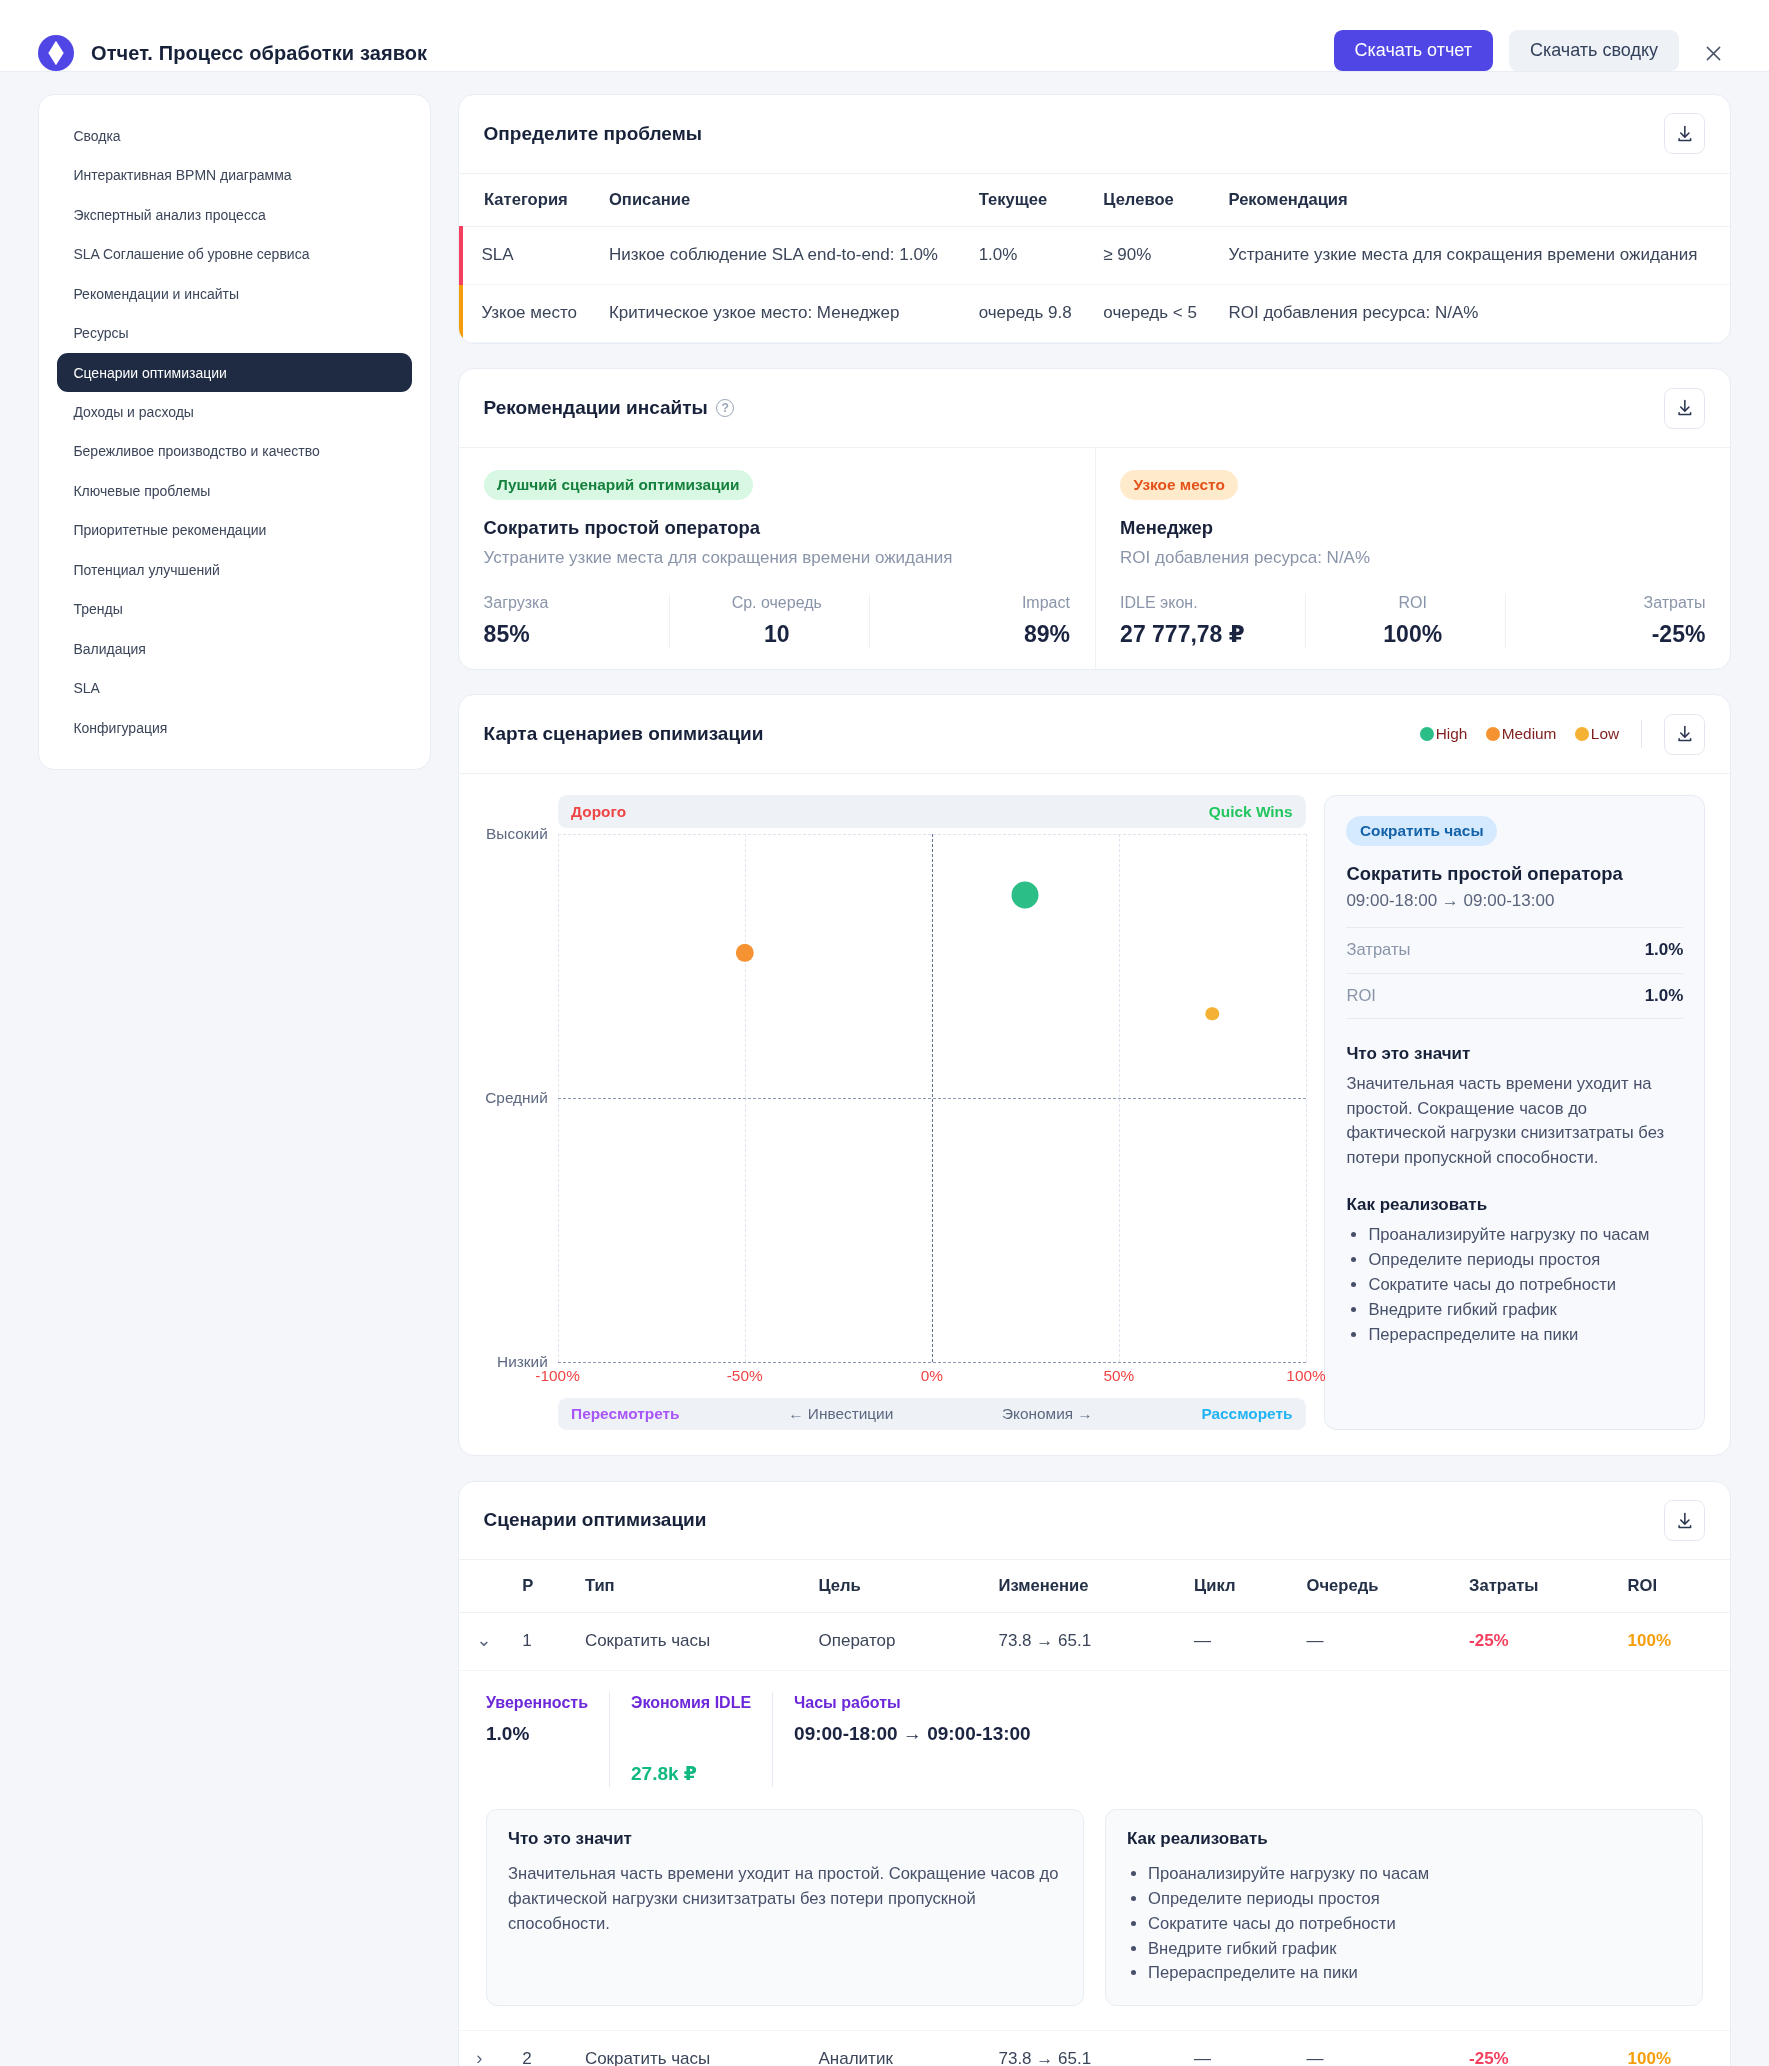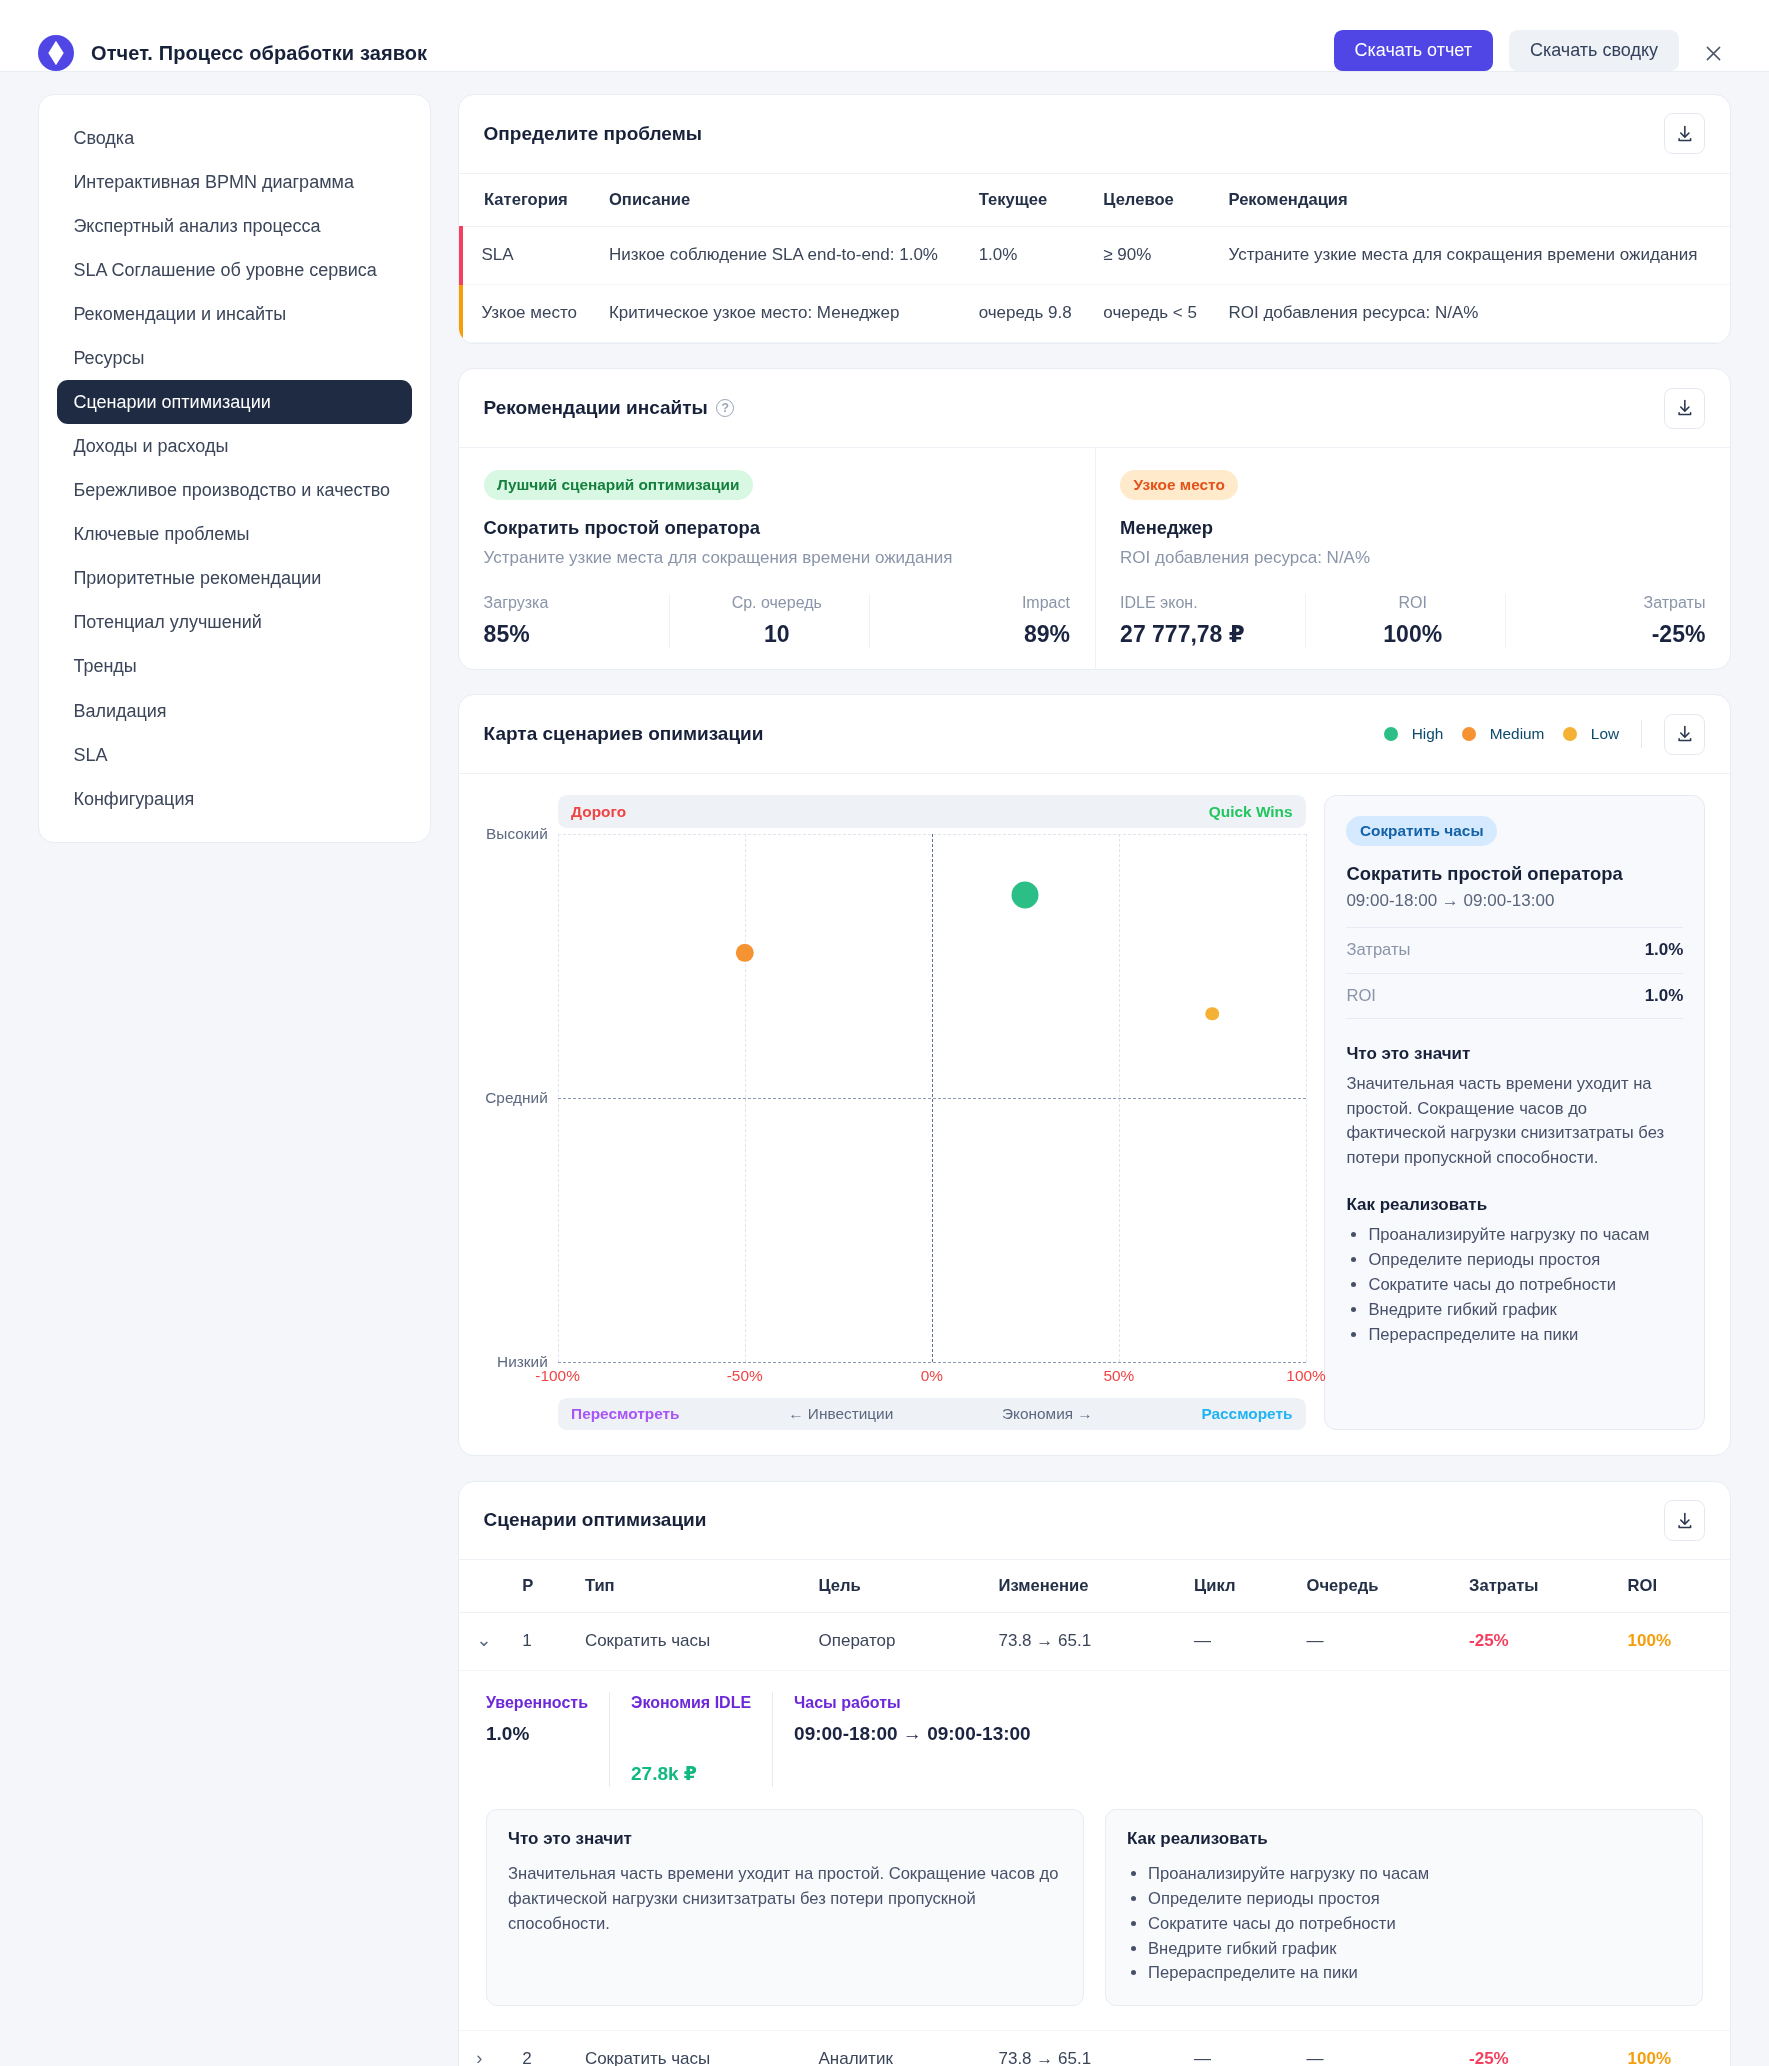--- a/index.html
+++ b/index.html
@@ -45,21 +45,21 @@
     color: #4a5568;
   }
   
   .page { display: flex; gap: 0; padding: 22px 38px 43px 38px; align-items: flex-start; }
   .sidebar {
     width: 393px; flex: 0 0 393px;
     background: #ffffff; border: 1.2px solid #e8ecf3; border-radius: 16px;
     padding: 21px 18.4px; margin-right: 27px;
   }
   .nav-item {
-    display: block; font-size: 18px; color: #3b4559;
+    display: block; font-size: 14px; color: #3b4559;
     padding: 11.7px 16px; border-radius: 11px; cursor: pointer;
     white-space: nowrap; line-height: 1.15;
   }
   .nav-item.active { background: #1e2b43; color: #ffffff; }
   .main { flex: 1 1 auto; display: flex; flex-direction: column; gap: 24.6px; min-width: 0; }
   .card {
     background: #ffffff; border: 1.2px solid #e8ecf3; border-radius: 16px;
     overflow: hidden;
   }
   .card-head {
@@ -107,21 +107,21 @@
   .metrics { display: flex; }
   .metric { flex: 1 1 0; padding-left: 14.7px; }
   .metric:first-child { padding-left: 0; }
   .metric + .metric { border-left: 1.2px solid #eef1f6; }
   .metric.right { text-align: right; }
   .metric-label { font-size: 16px; color: #8a95a9; margin-bottom: 8.6px; }
   .metric-value { font-size: 23px; font-weight: 700; color: #1a2440; }
   .metric.center { text-align: center; }
   
   .legend { display: flex; align-items: center; gap: 18.4px; }
-  .legend-item { display: flex; align-items: center; gap: 14px; font-size: 15.4px; color: #0c4a6e; }
+  .legend-item { display: flex; align-items: center; gap: 2px; font-size: 15.4px; color: #7f1d1d; }
   .dot { width: 14px; height: 14px; border-radius: 50%; display: inline-block; }
   .legend-sep { width: 1.2px; height: 28px; background: #e3e8f0; margin: 0 3.7px; }
   .scatter-body { display: flex; padding: 21px 24.6px 24.6px 24.6px; gap: 18.4px; }
   .plot-wrap { flex: 1 1 auto; min-width: 0; }
   .quad-top, .quad-bottom {
     background: #eef2f7; border-radius: 8.6px; padding: 7.4px 13.5px;
     display: flex; justify-content: space-between; align-items: center;
     font-size: 15.4px; font-weight: 700;
   }
   .quad-top { margin-left: 74px; }

